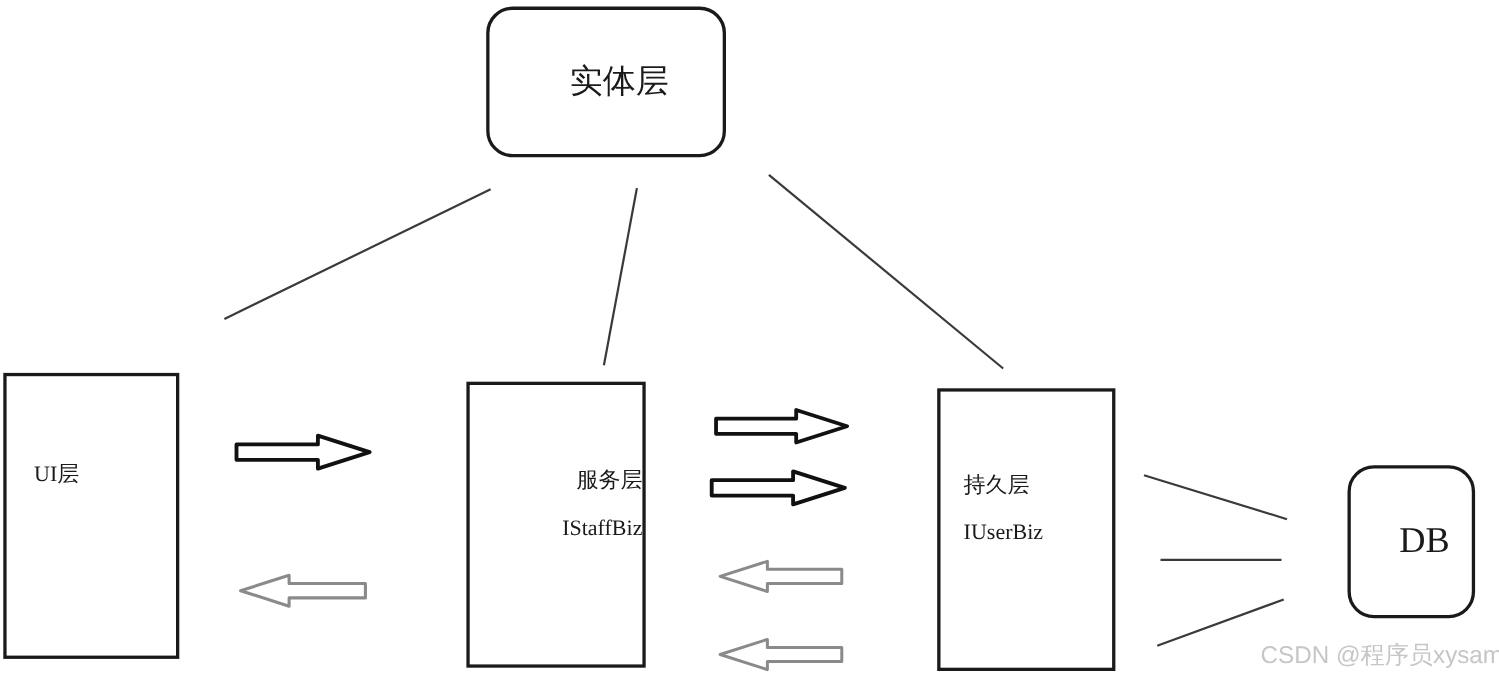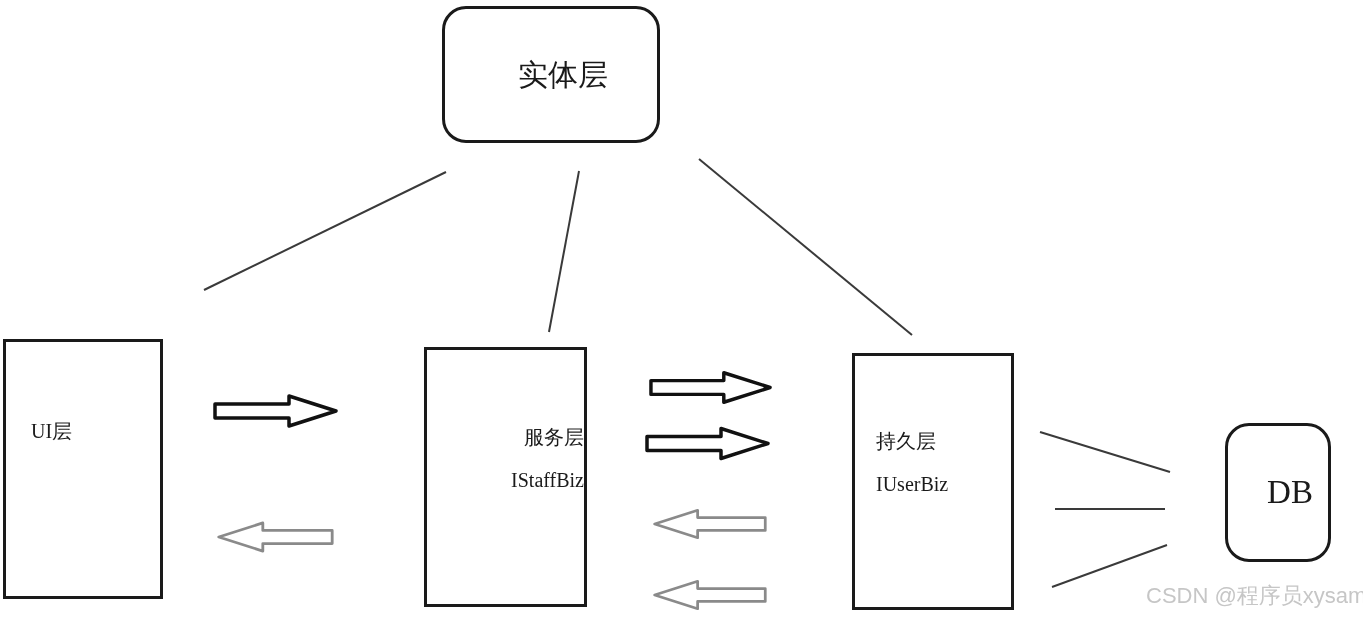--- a/index.html
+++ b/index.html
@@ -44,21 +44,21 @@
   #service-box {
     left: 424px; top: 347px; width: 163px; height: 260px;
     padding: 66px 0 0 21px;
     text-align: right;
   }
   #dao-box {
     left: 852px; top: 353px; width: 162px; height: 257px;
     padding: 64px 0 0 21px;
   }
   #db-box {
-    left: 1225px; top: 423px; width: 106px; height: 139px;
+    left: 1225px; top: 423px; width: 116px; height: 139px;
     display: flex; align-items: center; justify-content: center;
     font-size: 33px;
   }
   svg.arrow {
     position: absolute;
     overflow: visible;
   }
   svg.arrow.flip { transform: scaleX(-1); }
   #connector-lines {
     position: absolute;

